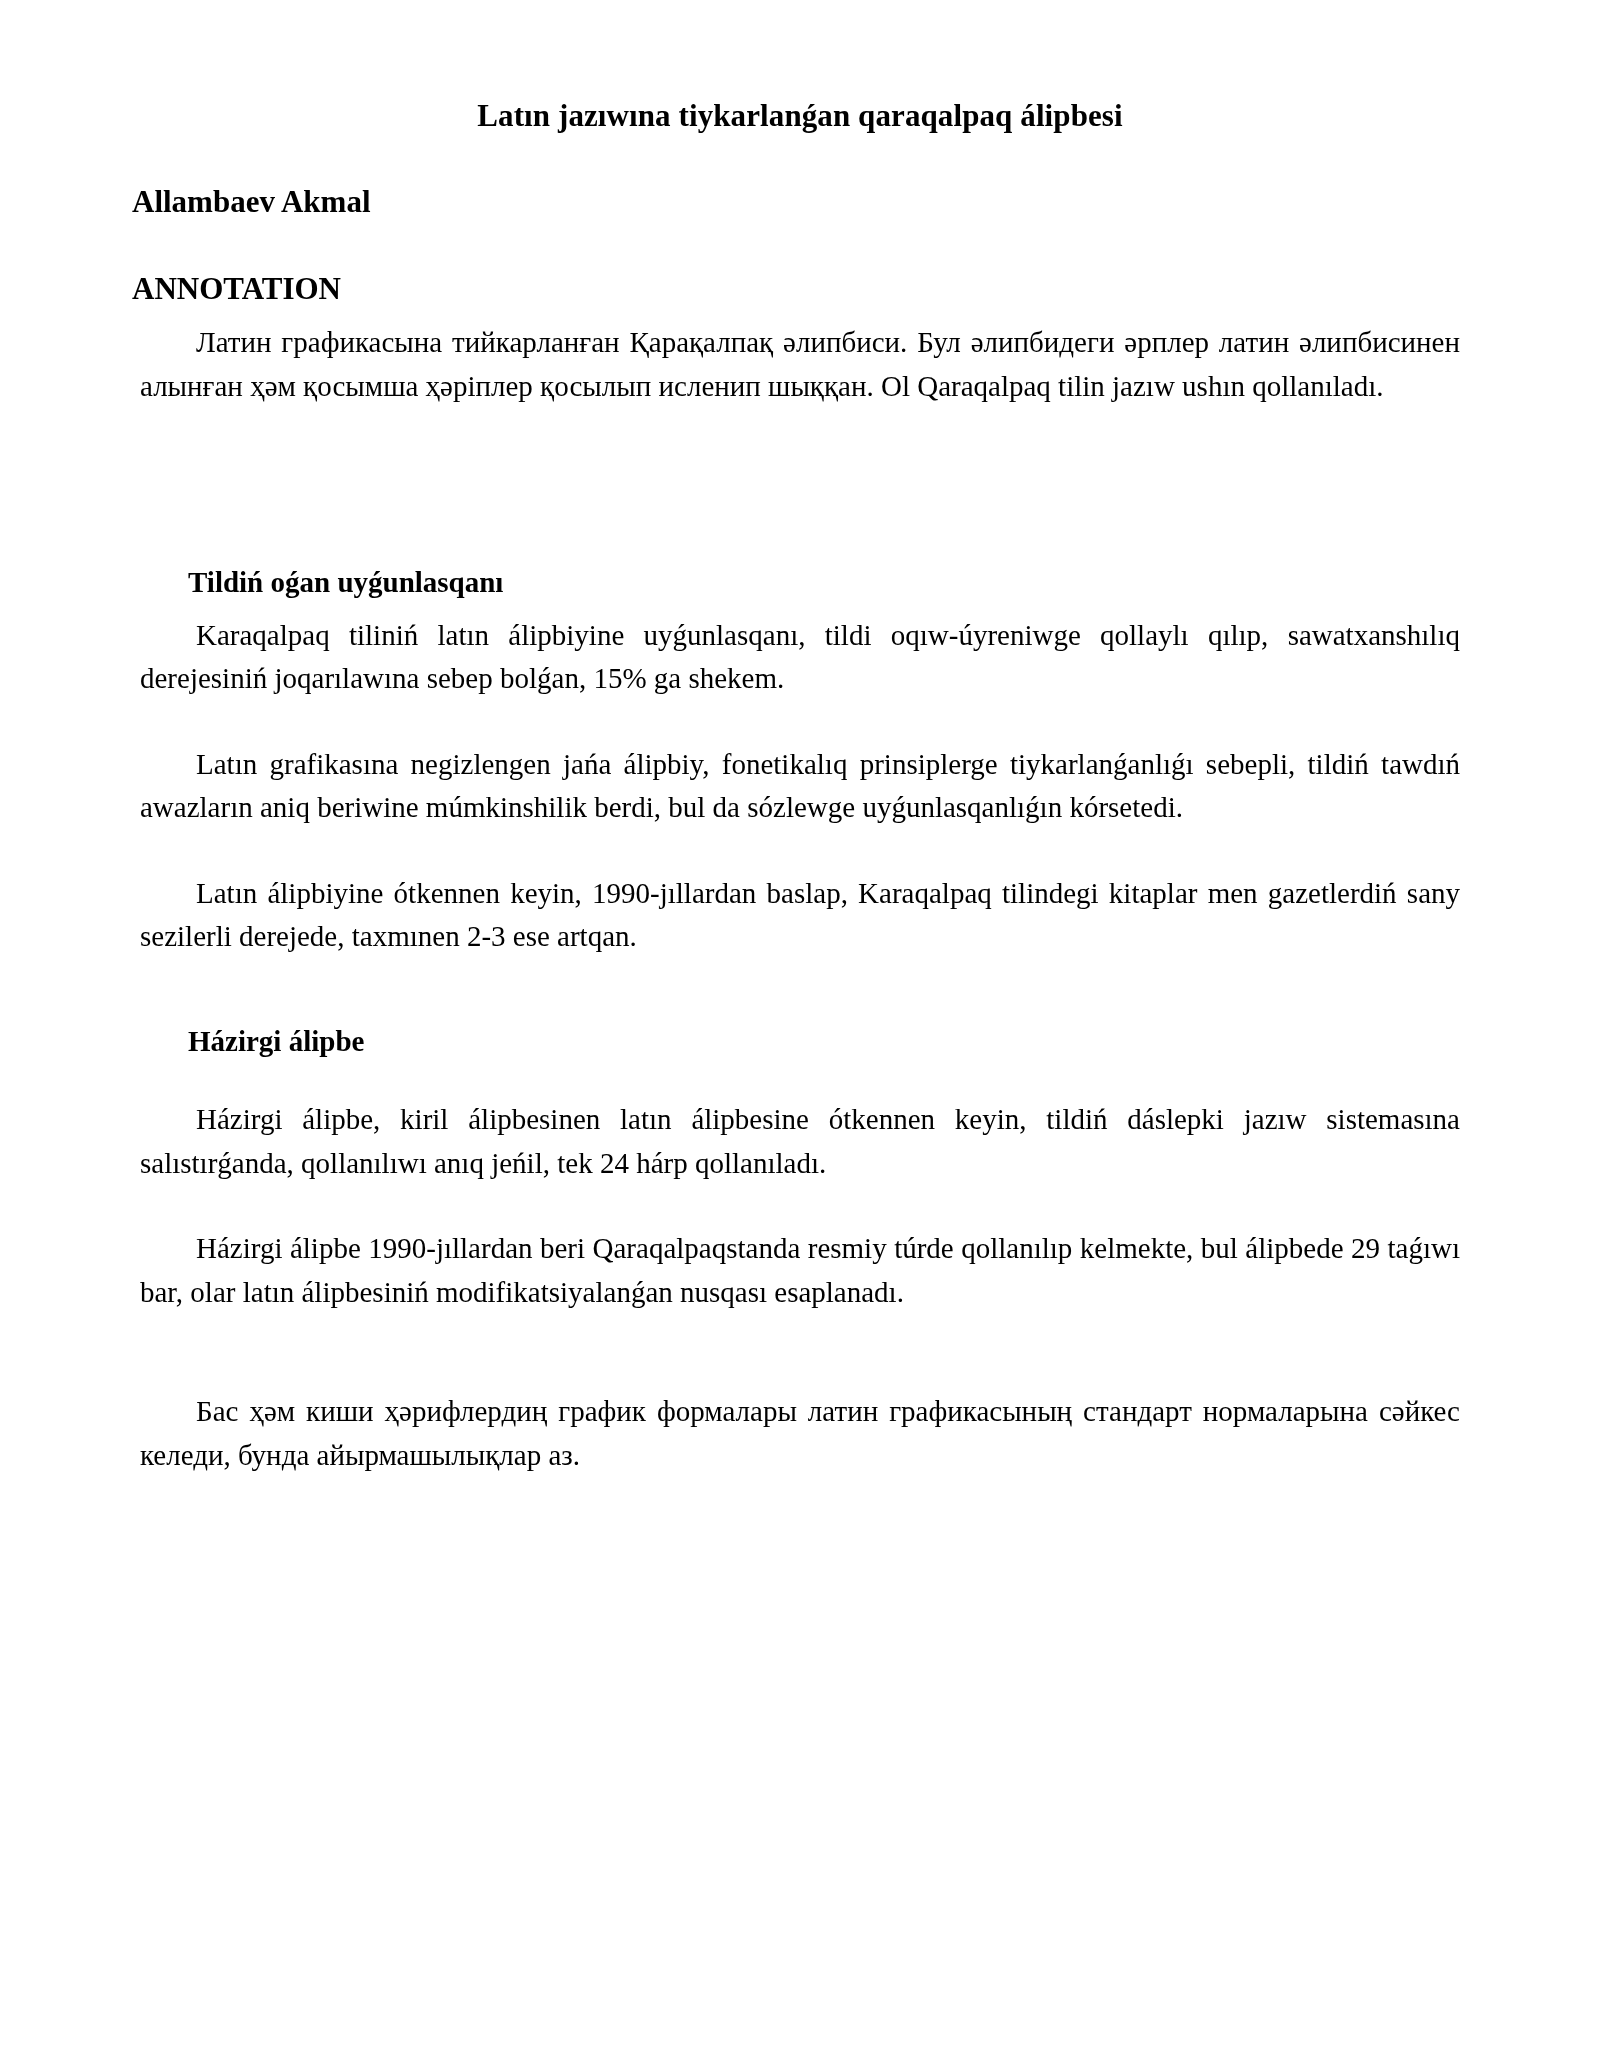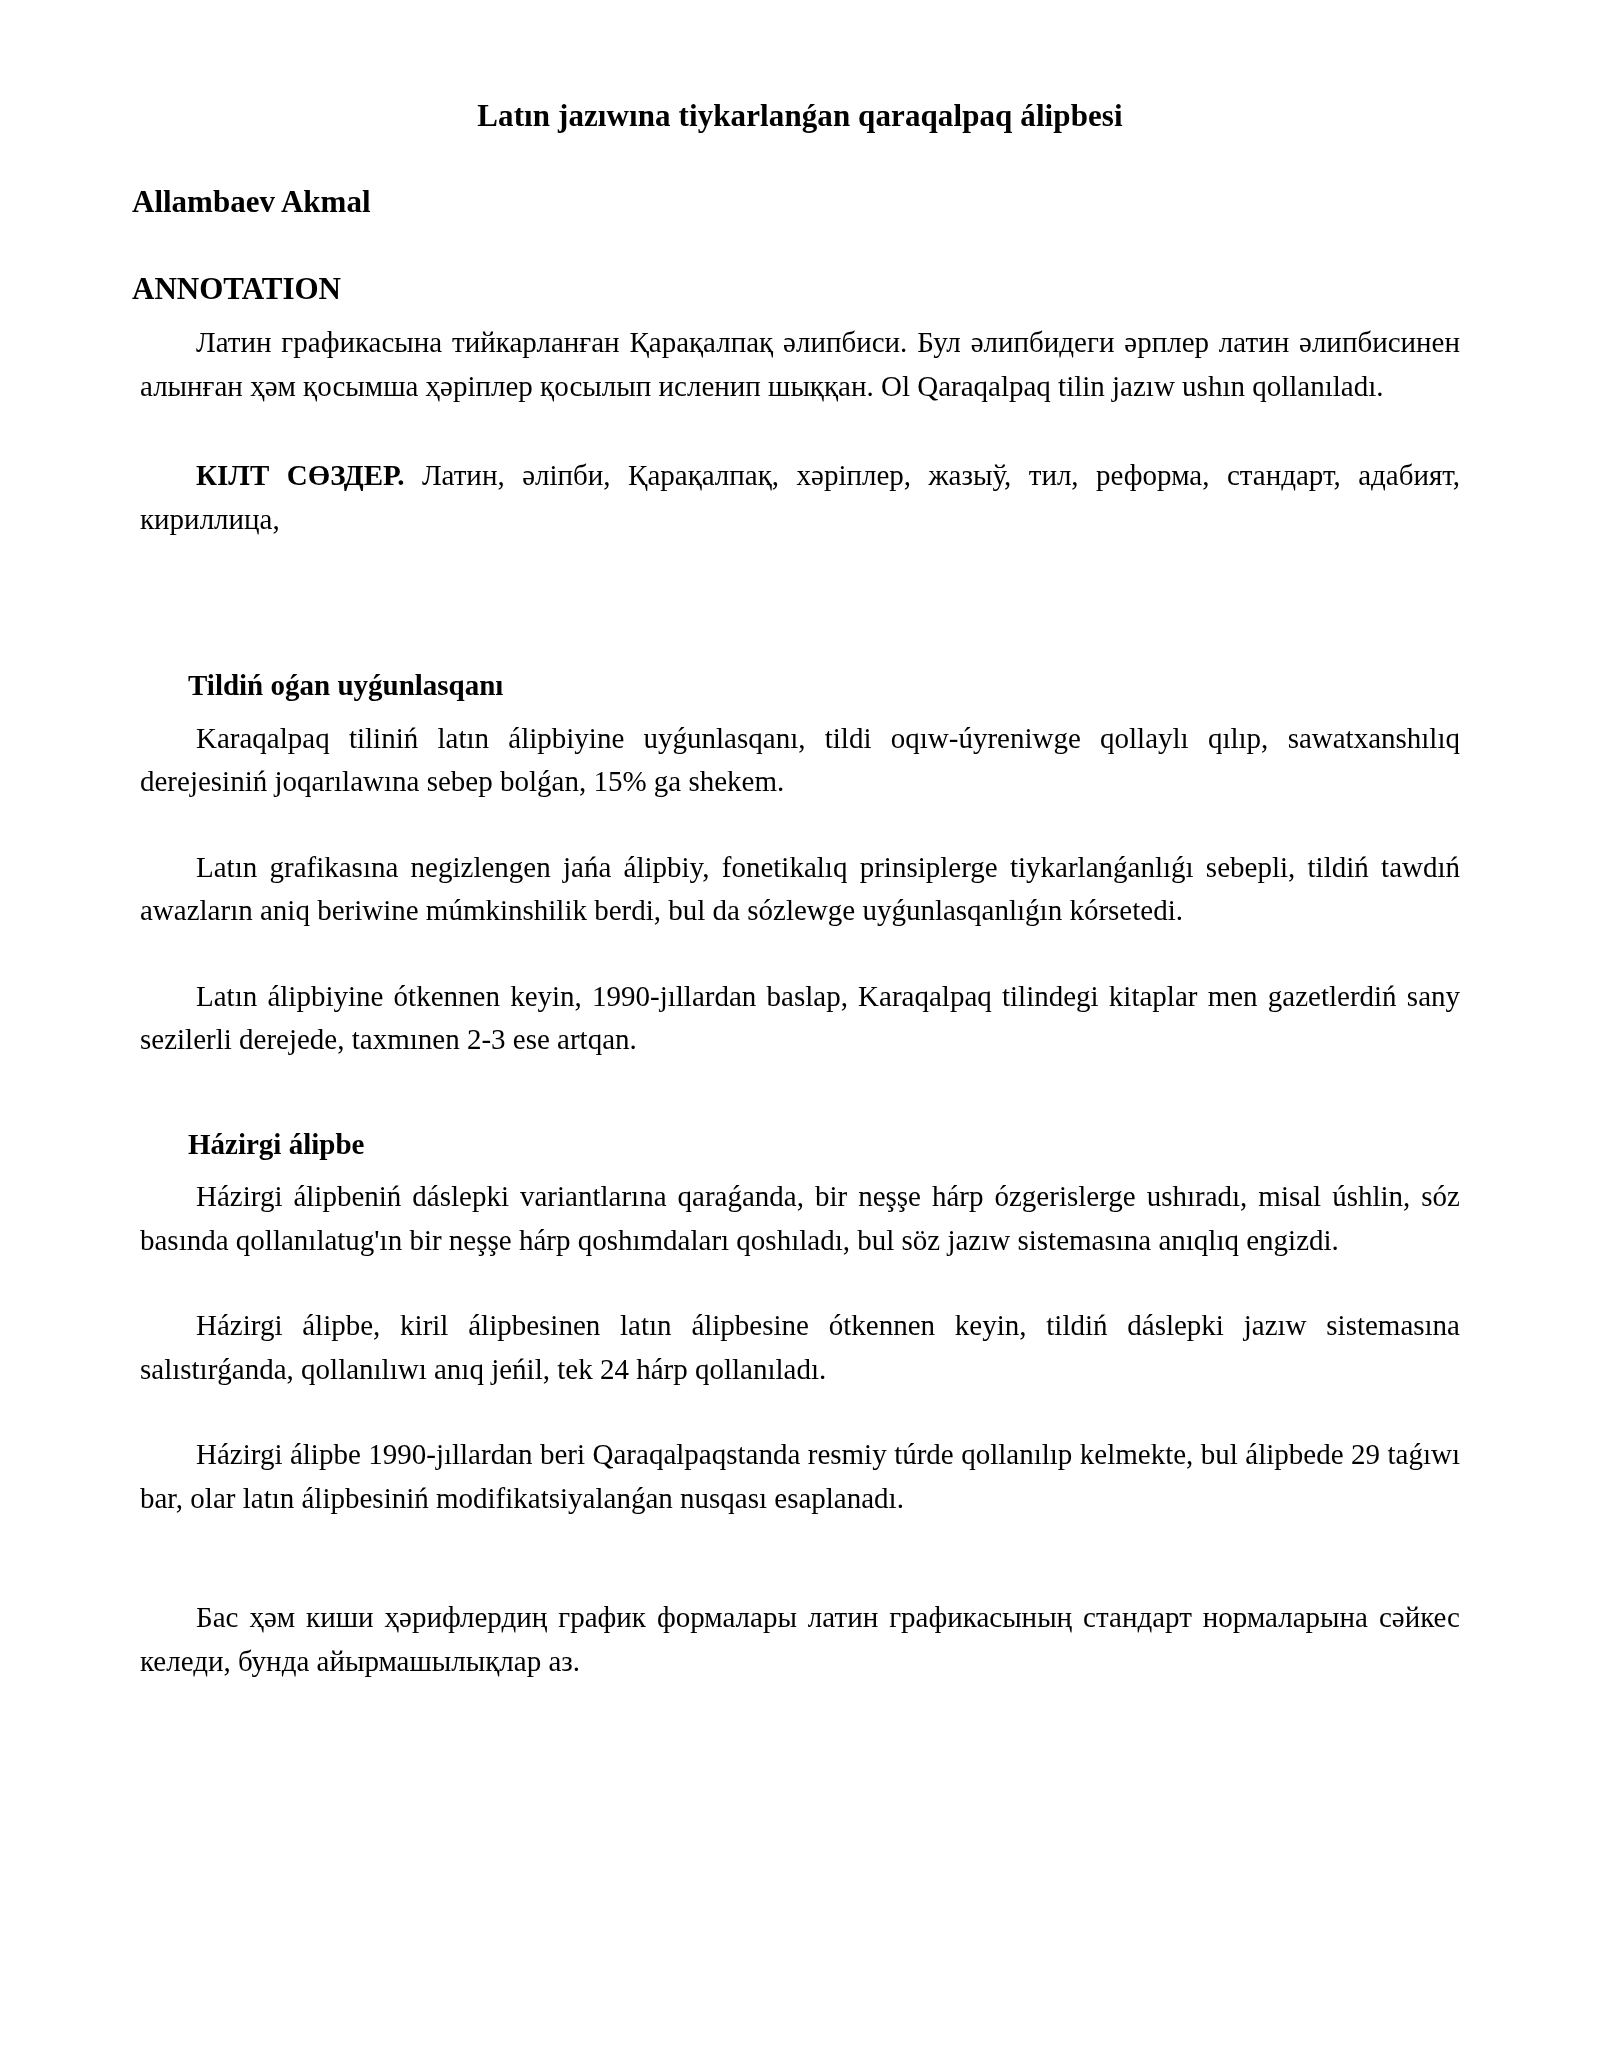--- a/index.html
+++ b/index.html
@@ -98,37 +98,35 @@
   <div class="sp-author-annot"></div>
 
   <div class="annotation-heading">ANNOTATION</div>
 
   <div class="sp-annot-para"></div>
 
   <p class="body indent">Латин графикасына тийкарланған Қарақалпақ әлипбиси.  Бул әлипбидеги әрплер латин әлипбисинен алынған ҳәм қосымша ҳәріплер қосылып исленип шыққан.        Ol        Qaraqalpaq        tilin        jazıw        ushın        qollanıladı.</p>
 
   <div class="sp-para-kw"></div>
 
-  <p class="body indent"><span class="kw-label">КІЛТ СӨЗДЕР.</span> <span>Латин, әліпби, Қарақалпақ, хәріплер, жазыў, тил,  реформа, стандарт,  адабият,  кириллица,</span></p>
 
   <div class="sp-kw-sec"></div>
 
   <div class="section-heading">Tildiń oǵan uyǵunlasqanı</div>
   <div class="sp-head-para"></div>
   <p class="body indent">Karaqalpaq tiliniń latın álipbiyine uyǵunlasqanı, tildi oqıw-úyreniwge qollaylı qılıp, sawatxanshılıq derejesiniń joqarılawına sebep bolǵan, 15% ga shekem.</p>
   <div class="sp-para"></div>
   <p class="body indent">Latın grafikasına negizlengen jańa álipbiy, fonetikalıq prinsiplerge tiykarlanǵanlıǵı sebepli,  tildiń  tawdıń awazların aniq beriwine múmkinshilik berdi, bul da  sózlewge uyǵunlasqanlıǵın kórsetedi.</p>
   <div class="sp-para"></div>
   <p class="body indent">Latın álipbiyine ótkennen keyin, 1990-jıllardan baslap, Karaqalpaq tilindegi kitaplar men gazetlerdiń sany sezilerli derejede, taxmınen 2-3 ese artqan.</p>
 
   <div class="sp-sec"></div>
 
   <div class="section-heading">Házirgi álipbe</div>
   <div class="sp-head-para"></div>
-  <p class="body indent">Házirgi álipbeniń dáslepki variantlarına qaraǵanda, bir neşşe hárp ózgerislerge ushıradı, misal úshlin, sóz basında qollanılatug'ın bir neşşe hárp qoshımdaları qoshıladı, bul söz jazıw sistemasına anıqlıq engizdi.</p>
   <div class="sp-para"></div>
   <p class="body indent">Házirgi álipbe, kiril álipbesinen latın álipbesine ótkennen keyin,  tildiń  dáslepki jazıw sistemasına salıstırǵanda, qollanılıwı anıq jeńil, tek 24 hárp qollanıladı.</p>
   <div class="sp-para"></div>
   <p class="body indent">Házirgi álipbe 1990-jıllardan beri Qaraqalpaqstanda resmiy túrde qollanılıp kelmekte,  bul álipbede 29 taǵıwı bar, olar latın álipbesiniń  modifikatsiyalanǵan nusqası esaplanadı.</p>
 
   <div class="sp-sec"></div>
 
   <div class="sp-head-para"></div>
   <p class="body indent">Бас ҳәм киши ҳәрифлердиң график формалары латин графикасының стандарт нормаларына сәйкес келеди, бунда айырмашылықлар аз.</p>
 

